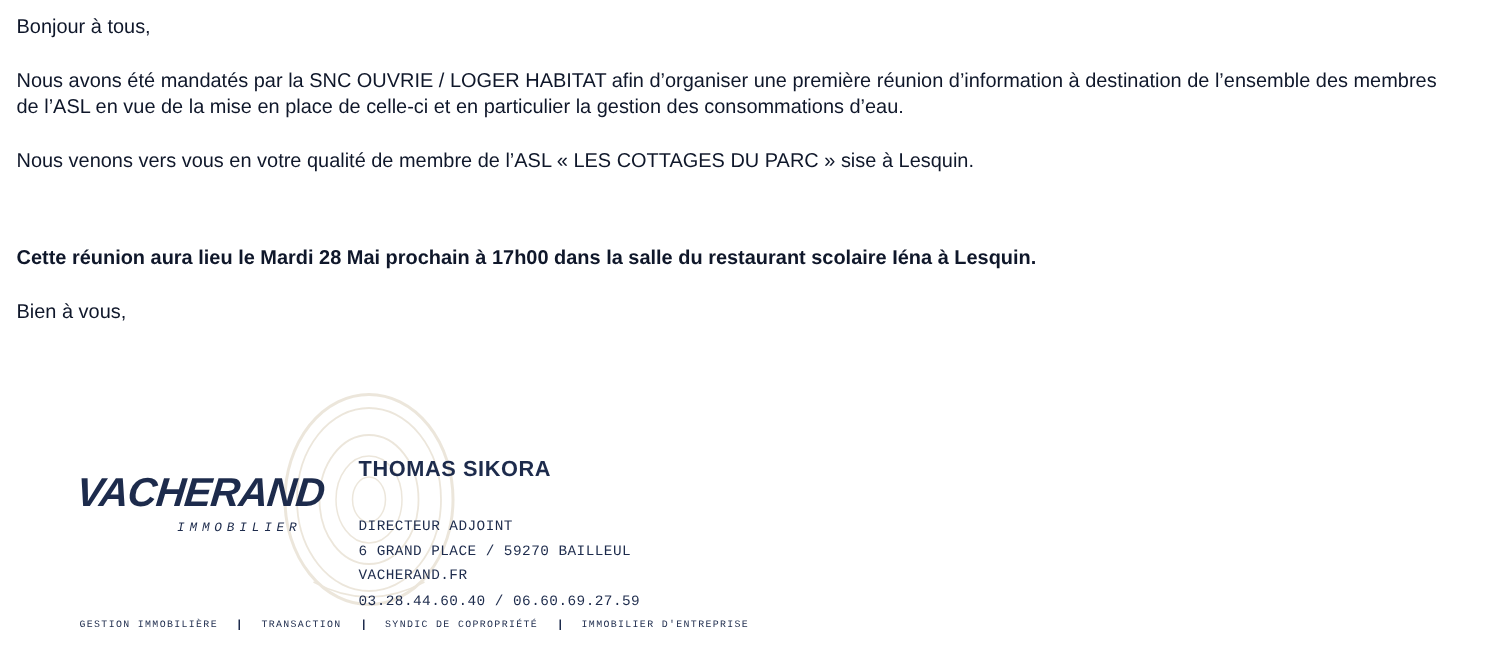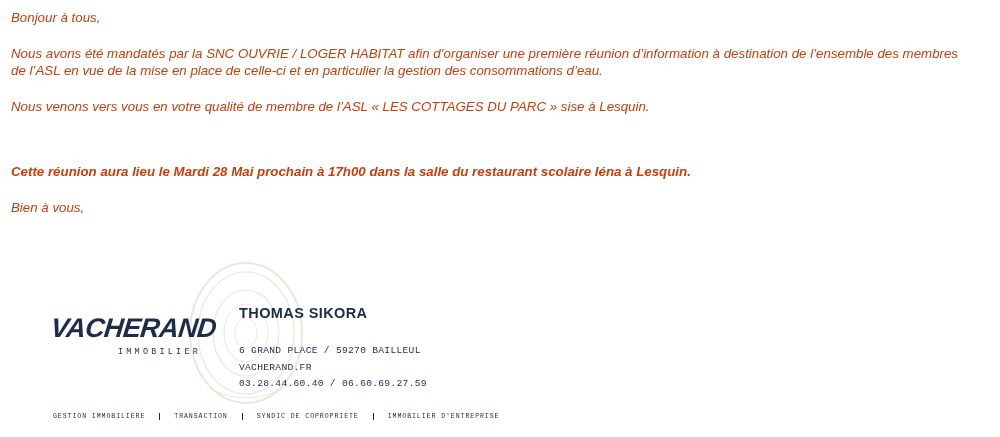--- a/index.html
+++ b/index.html
@@ -18,22 +18,21 @@
   .email-body {
     position: absolute;
     left: 11px;
     top: 9px;
     width: 960px;
   }
   .para {
     font-size: 13.3px;
     line-height: 1.32;
     margin: 0 0 18px 0;
-    color: #c2410c;
-    font-style: italic;
+    color: #0f172a;
   }
   .para.bold {
     font-weight: bold;
     margin-top: 48px;
   }
   .signature-block {
     position: absolute;
     left: 0;
     top: 244px;
     width: 460px;
@@ -65,20 +64,21 @@
     line-height: 1;
   }
   .logo-sub {
     margin-top: 5px;
     font-family: "Liberation Mono", monospace;
     font-size: 8.5px;
     letter-spacing: 3.2px;
     color: #1d2b4c;
     text-align: right;
     padding-right: 2px;
+    font-style: italic;
   }
   .contact-block {
     position: absolute;
     left: 228px;
     top: 52px;
     width: 230px;
   }
   .contact-name {
     font-family: "Liberation Sans", sans-serif;
     font-weight: bold;
@@ -143,20 +143,21 @@
       </svg>
     </div>
 
     <div class="logo-wrap">
       <div class="logo-main">VACHERAND</div>
       <div class="logo-sub">IMMOBILIER</div>
     </div>
 
     <div class="contact-block">
       <div class="contact-name">THOMAS SIKORA</div>
+      <div class="contact-line">DIRECTEUR ADJOINT</div>
       <div class="contact-line">6 GRAND PLACE / 59270 BAILLEUL</div>
       <div class="contact-line">VACHERAND.FR</div>
       <div class="contact-line">03.28.44.60.40 / 06.60.69.27.59</div>
     </div>
 
     <div class="footer-services">
       <div class="footer-item">GESTION IMMOBILIÈRE</div>
       <div class="footer-item">TRANSACTION</div>
       <div class="footer-item">SYNDIC DE COPROPRIÉTÉ</div>
       <div class="footer-item">IMMOBILIER D'ENTREPRISE</div>

